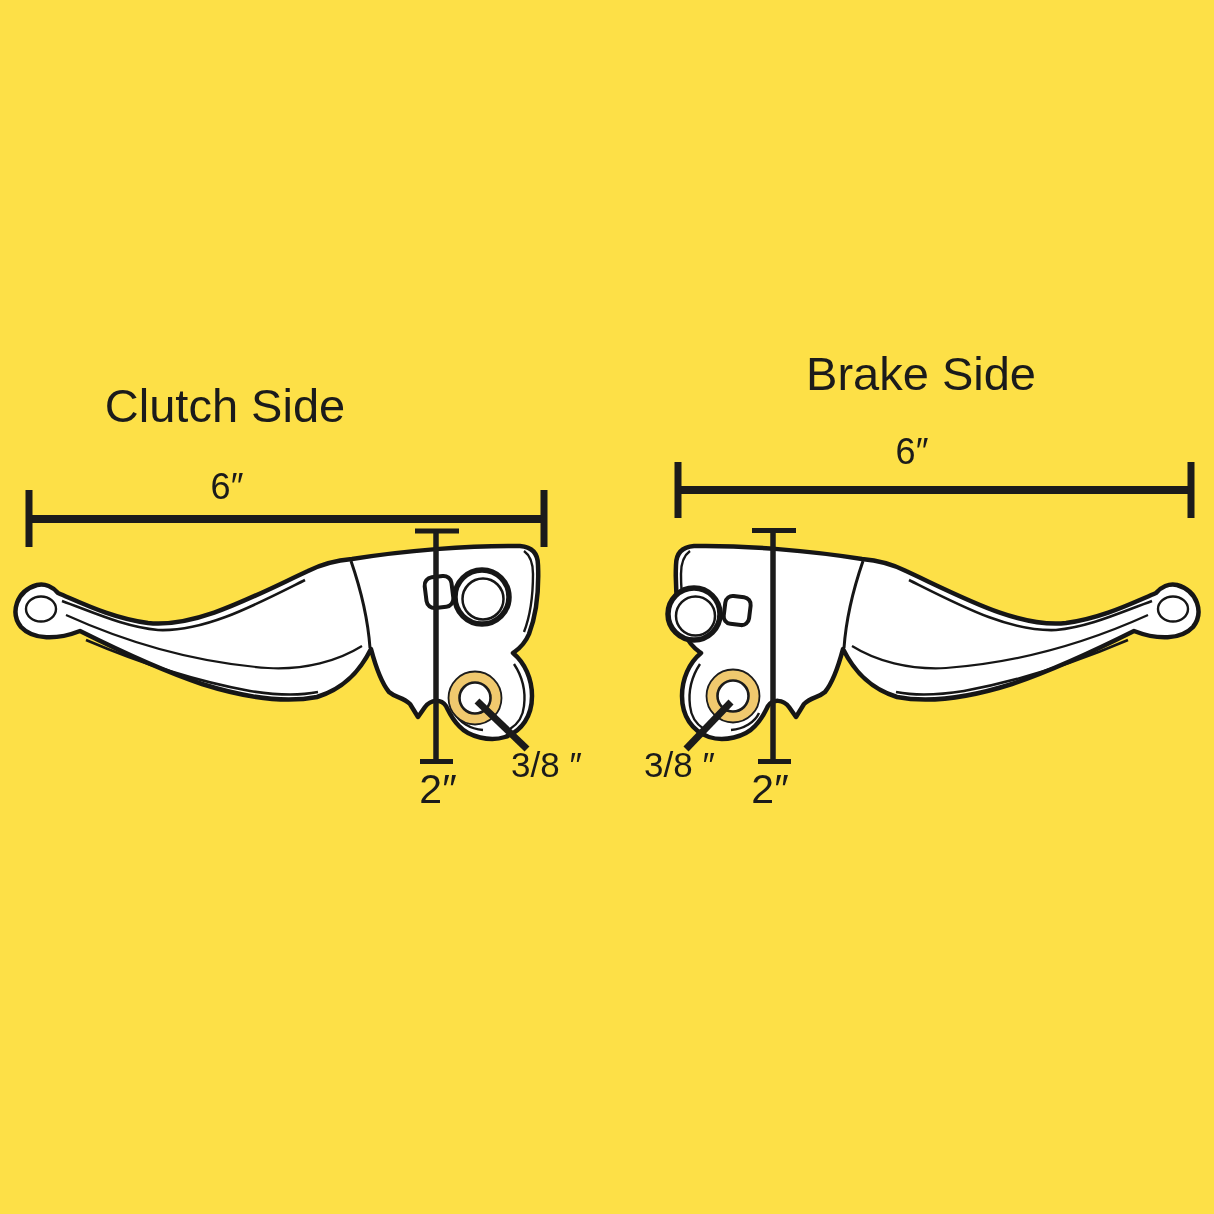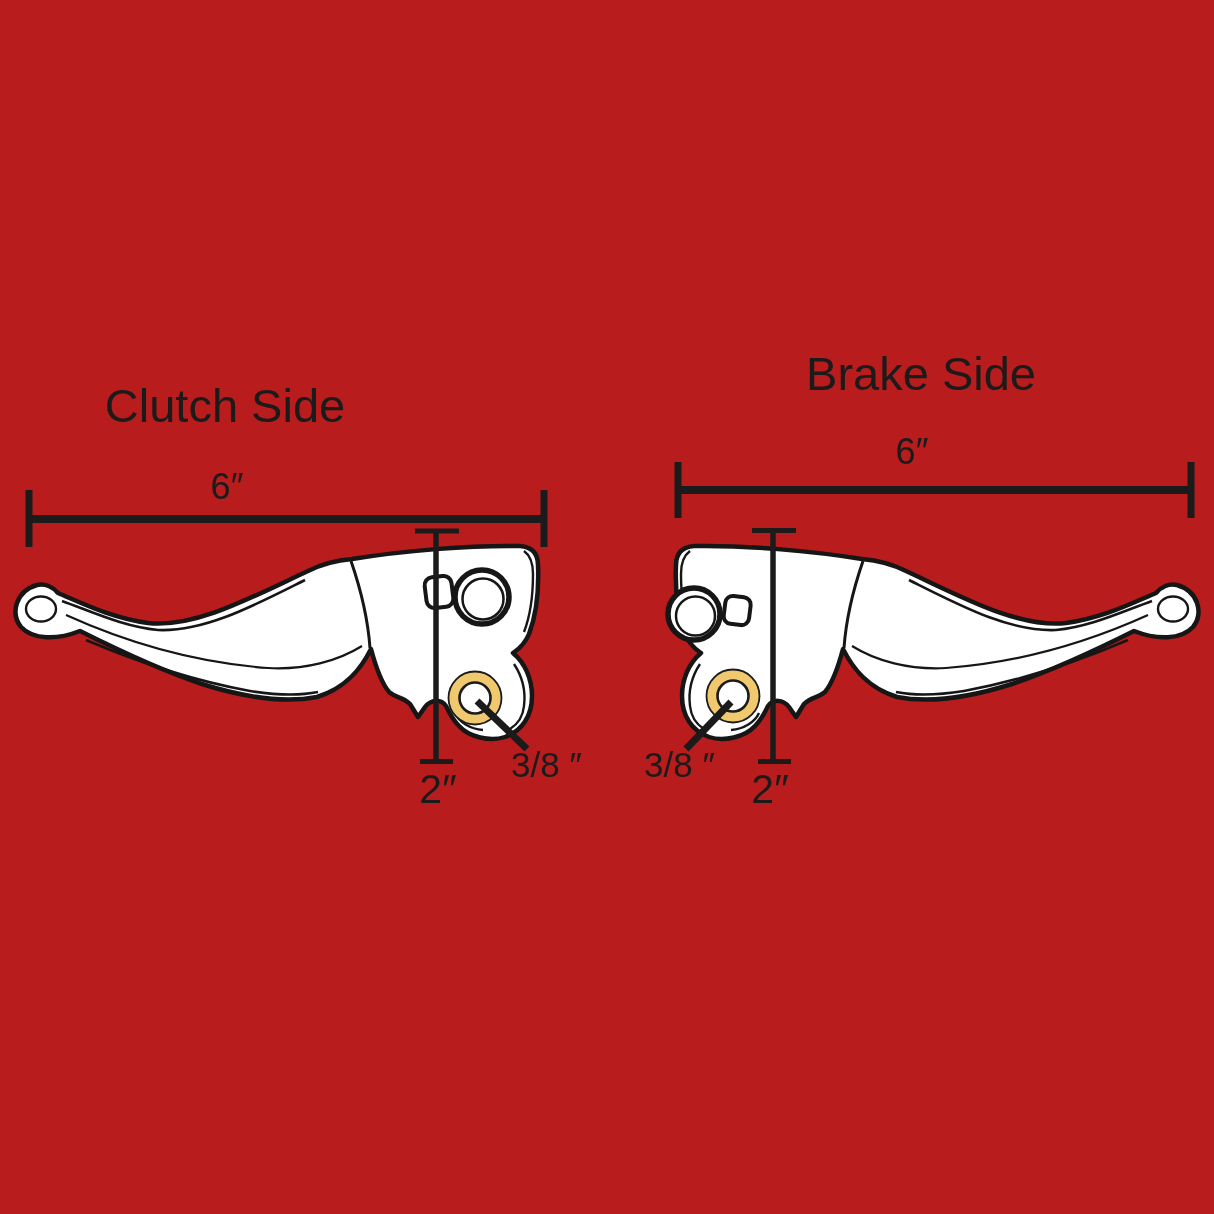--- a/index.html
+++ b/index.html
@@ -1,19 +1,19 @@
 <!DOCTYPE html>
 <html><head>
 <meta charset="utf-8">
 <style>
   html, body { margin: 0; padding: 0; background: #ffffff; }
   .canvas {
     width: 1214px; height: 1214px;
     position: relative;
-    background: #b91c1c;
+    background: #fde047;
     font-family: "Liberation Sans", sans-serif;
   }
   svg { display: block; }
   text {
     font-family: "Liberation Sans", "DejaVu Sans", sans-serif;
     fill: #1b1b1b;
   }
   .title { font-size: 47px; }
   .dim-len { font-size: 36px; }
   .dim-ht { font-size: 41px; }

